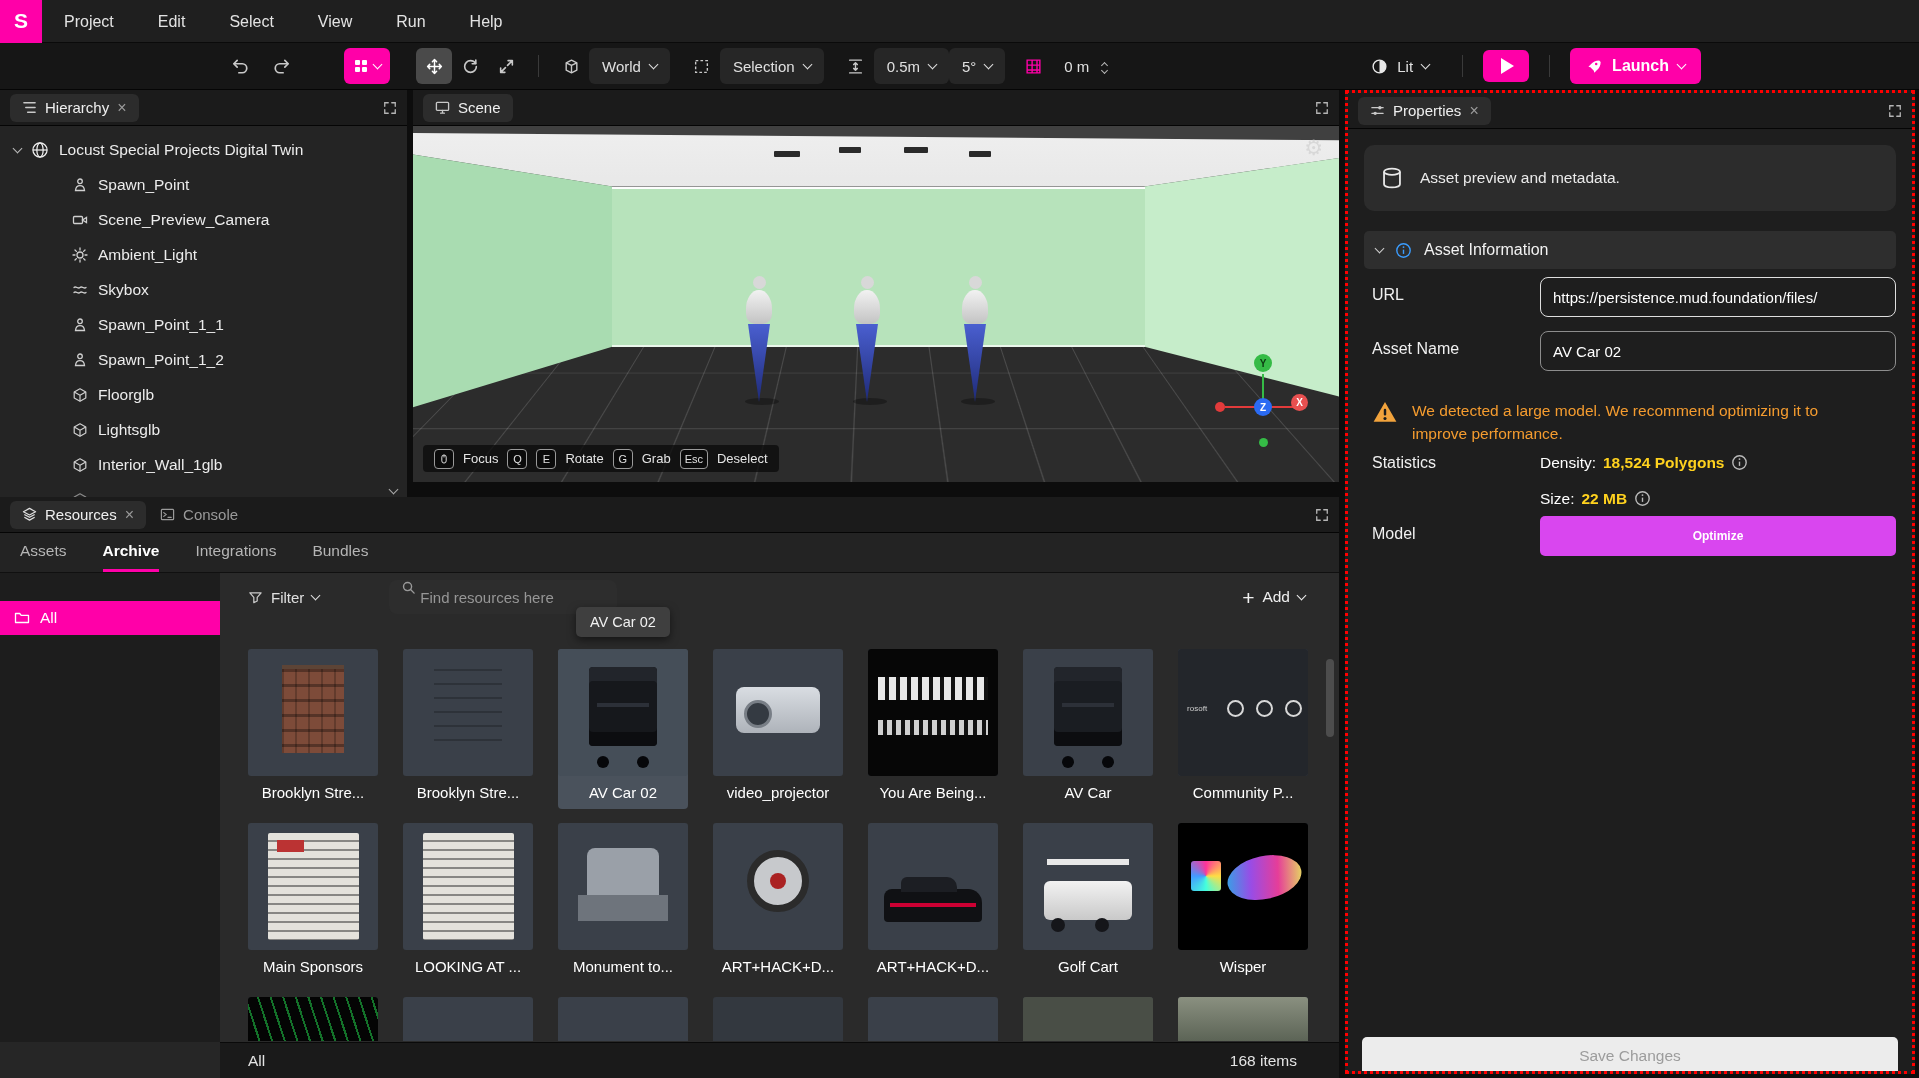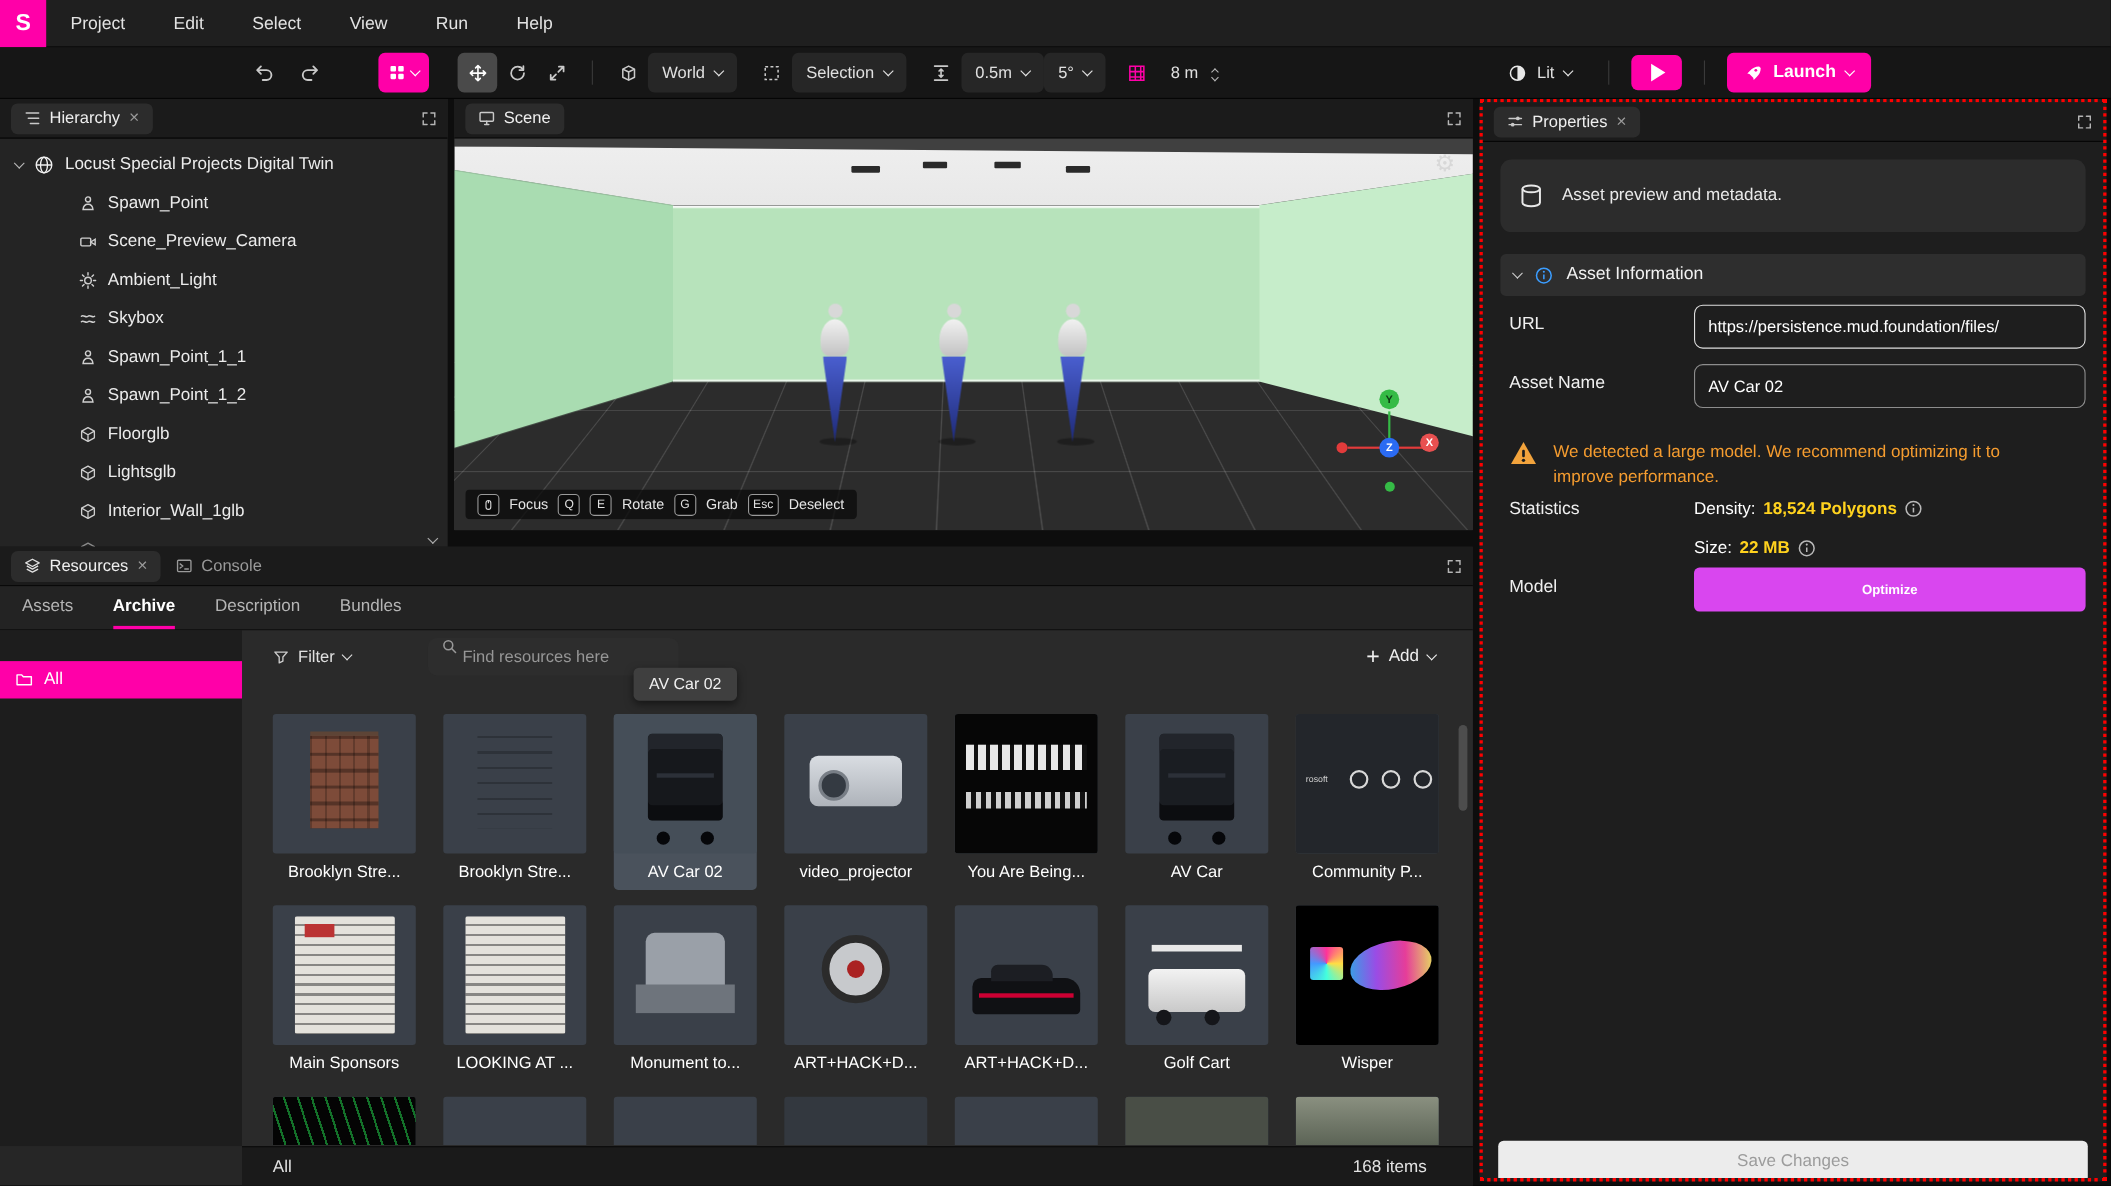--- a/index.html
+++ b/index.html
@@ -241,21 +241,21 @@
       <span>5°</span>
       <span class="chev"></span>
     </div>
 
     <div class="tbtn" style="margin-left:10px">
       <svg class="ic" width="17" height="17" viewBox="0 0 16 16" fill="none" stroke="#ff00a8" stroke-width="1.3">
           <path d="M2 2h12v12H2zM2 6.7h12M2 11.3h12M6.7 2v12M11.3 2v12"></path>
         </svg>
     </div>
     <div class="tdrop plain">
-      <span>8 m</span>
+      <span>0 m</span>
       <span class="stepper">
           <span class="chev up"></span>
           <span class="chev"></span>
         </span>
     </div>
 
     <div class="tdrop plain" style="margin-left:auto">
       <svg class="ic" width="17" height="17" viewBox="0 0 16 16" fill="none" stroke="#e8e8e8" stroke-width="1.3">
           <circle cx="8" cy="8" r="6"></circle>
           <path d="M8 2a6 6 0 0 1 0 12z" fill="#e8e8e8" stroke="none"></path>
@@ -472,21 +472,21 @@
       <span class="expand">
         <svg class="ic" width="14" height="14" viewBox="0 0 16 16" fill="none" stroke="#b5b5b5" stroke-width="1.5" stroke-linecap="round">
             <path d="M2 6V2h4M10 2h4v4M14 10v4h-4M6 14H2v-4"></path>
           </svg>
       </span>
     </div>
 
     <div class="subtabs">
       <span class="subtab">Assets</span>
       <span class="subtab active">Archive</span>
-      <span class="subtab">Description</span>
+      <span class="subtab">Integrations</span>
       <span class="subtab">Bundles</span>
     </div>
 
     <div class="res-body">
       <div class="foldercol">
         <div class="folder-all">
           <svg class="ic" width="16" height="16" viewBox="0 0 16 16" fill="none" stroke="#fff" stroke-width="1.3" stroke-linejoin="round">
               <path d="M1.5 3.5h4.2l1.5 1.8h7.3v7.2h-13z"></path>
             </svg>
           <span>All</span>

